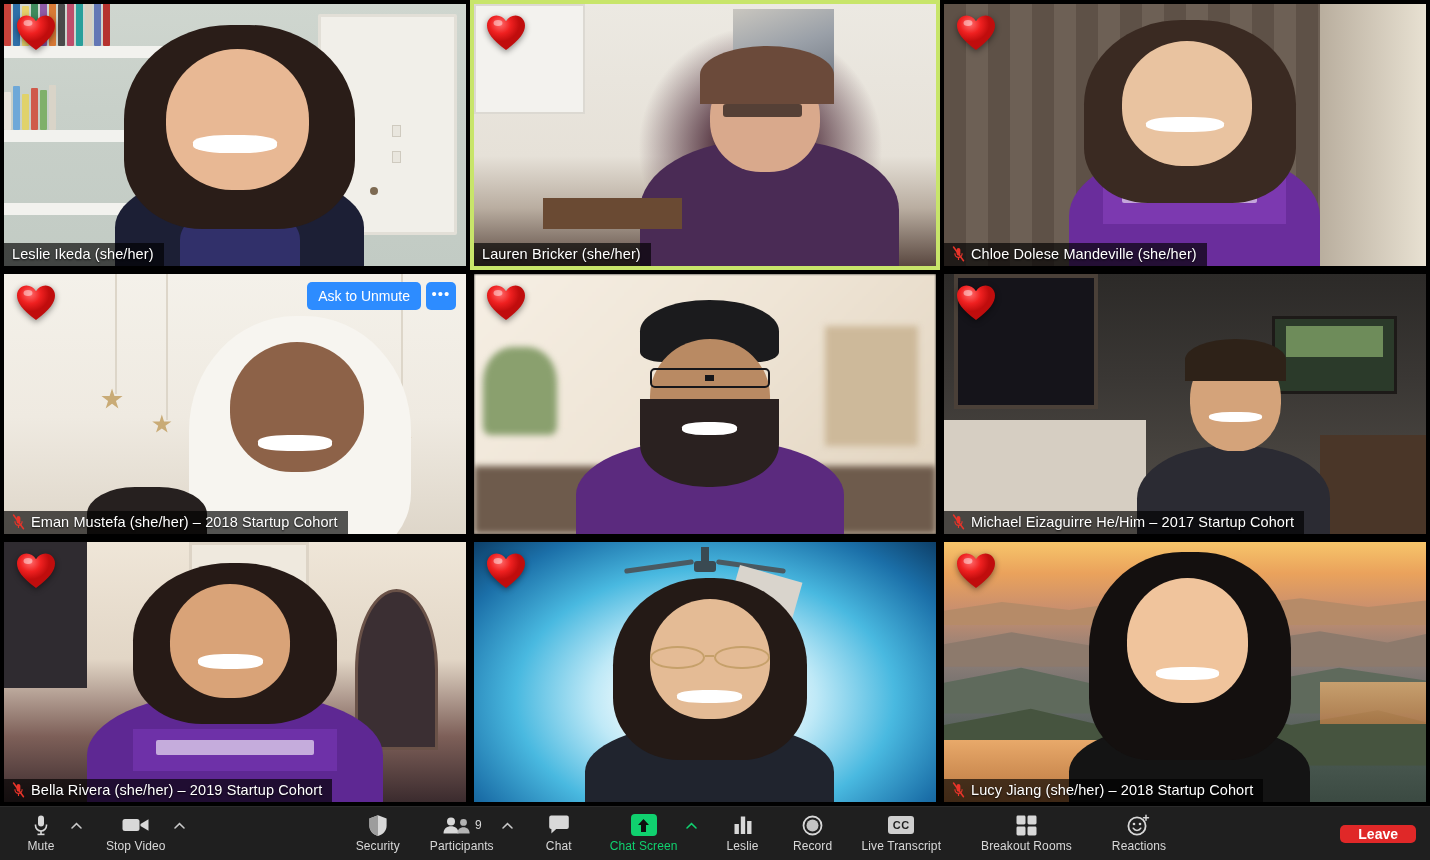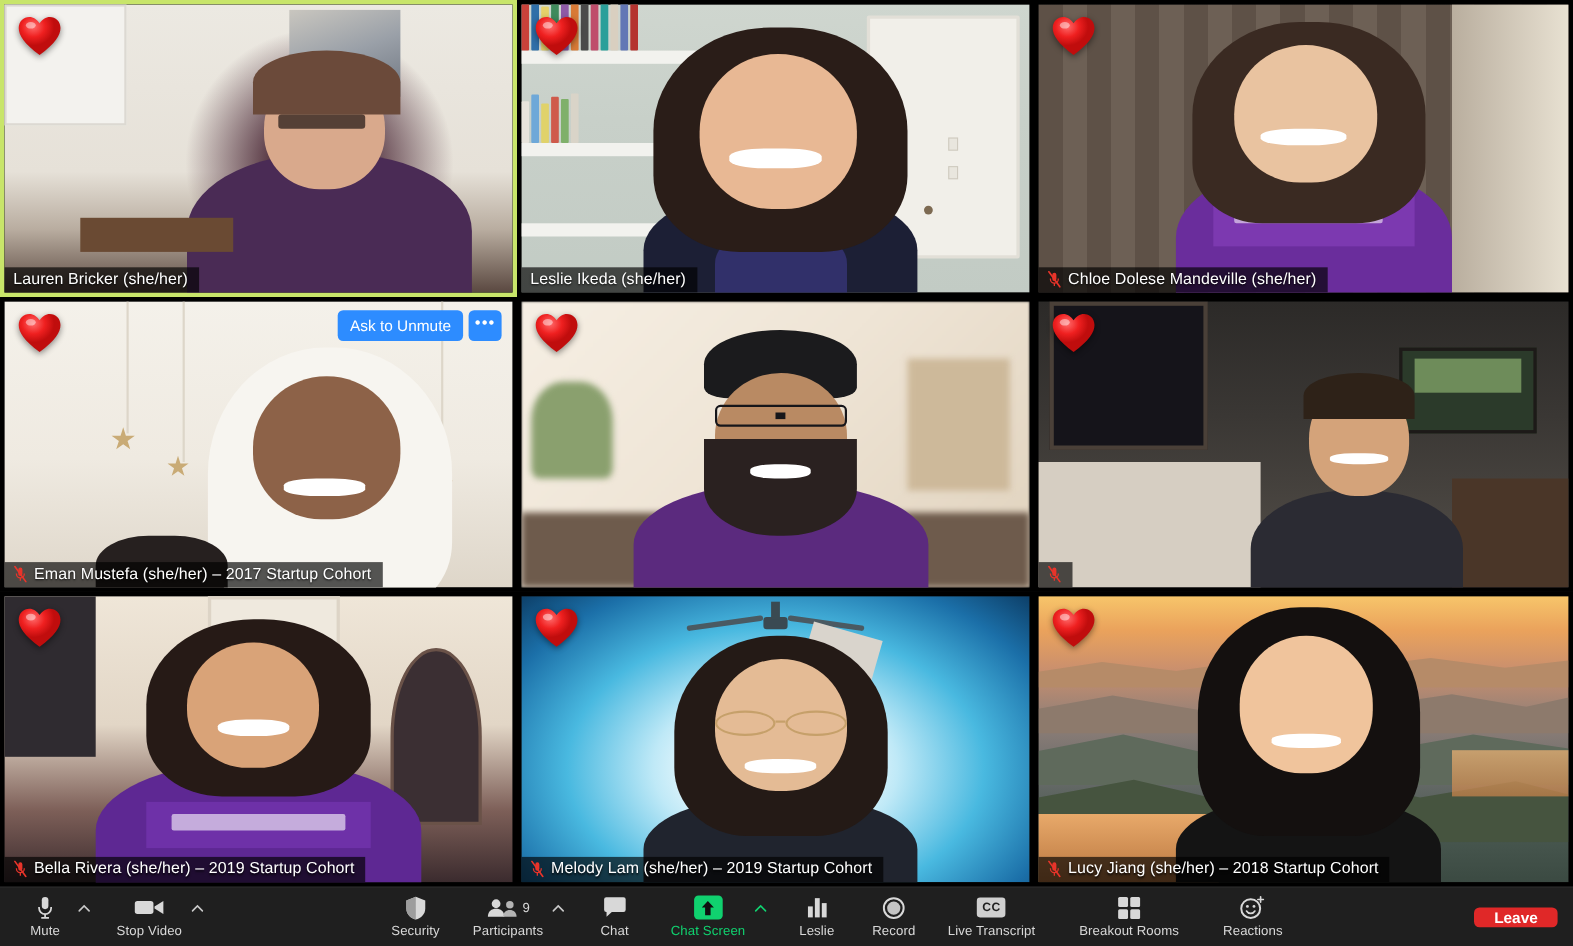--- a/index.html
+++ b/index.html
@@ -171,49 +171,20 @@
   }
 
   .soft { filter: blur(1.2px); }
 </style>
 </head>
 <body>
 
 <div id="app">
 
   <div class="gallery">
-
-    <div class="tile active-speaker">
-      <div class="tile-video">
-        <div class="bg-office"></div>
-        <div class="bg-whiteboard"></div>
-        <div class="bg-poster"></div>
-        <div class="person-body" style="left:36%;top:52%;width:56%;height:58%;background:#4a2b55;"></div>
-        <div class="person-head" style="left:51%;top:22%;width:24%;height:42%;background:#d9a98c;"></div>
-        <div style="position:absolute;left:49%;top:16%;width:29%;height:22%;background:#6b4a3a;border-radius:50% 50% 0 0;"></div>
-        <div style="position:absolute;left:54%;top:38%;width:17%;height:5%;background:rgba(40,30,25,.75);border-radius:3px;"></div>
-        <div style="position:absolute;left:15%;top:74%;width:30%;height:12%;background:#6a4a33;"></div>
-      </div>
-      <div class="reaction">
-        <svg viewBox="0 0 40 38" width="40" height="38" aria-hidden="true">
-          <defs>
-              <radialGradient id="hg1" cx="35%" cy="25%">
-                <stop offset="0%" stop-color="#ff6b6b"></stop>
-                <stop offset="55%" stop-color="#ef2020"></stop>
-                <stop offset="100%" stop-color="#c00d0d"></stop>
-              </radialGradient>
-            </defs>
-          <path d="M20 36 C6 26 1 18 1 11.5 C1 5.5 5.6 1.5 10.6 1.5 C14.4 1.5 17.8 3.8 20 7.2 C22.2 3.8 25.6 1.5 29.4 1.5 C34.4 1.5 39 5.5 39 11.5 C39 18 34 26 20 36 Z" fill="url(#hg1)"></path>
-          <ellipse cx="12" cy="9" rx="4.5" ry="3" fill="#ffffff" opacity=".45"></ellipse>
-        </svg>
-      </div>
-      <div class="nameplate">
-        <span class="nm-text">Lauren Bricker (she/her)</span>
-      </div>
-    </div>
 
     <div class="tile">
       <div class="tile-video">
         <div class="bg-books"></div>
         <div class="shelf" style="top:16%;width:62%;"></div>
         <div class="shelf-books" style="top:3%;height:13%;">
           <i style="height:46px;background:#c9423a"></i>
             <i style="height:52px;background:#2f6fa8"></i>
           <i style="height:40px;background:#e5d06a"></i>
             <i style="height:50px;background:#3f8a5c"></i>
@@ -250,20 +221,49 @@
         <svg viewBox="0 0 40 38" width="40" height="38" aria-hidden="true">
           <path d="M20 36 C6 26 1 18 1 11.5 C1 5.5 5.6 1.5 10.6 1.5 C14.4 1.5 17.8 3.8 20 7.2 C22.2 3.8 25.6 1.5 29.4 1.5 C34.4 1.5 39 5.5 39 11.5 C39 18 34 26 20 36 Z" fill="url(#hg1)"></path>
           <ellipse cx="12" cy="9" rx="4.5" ry="3" fill="#ffffff" opacity=".45"></ellipse>
         </svg>
       </div>
       <div class="nameplate">
         <span class="nm-text">Leslie Ikeda (she/her)</span>
       </div>
     </div>
 
+    <div class="tile active-speaker">
+      <div class="tile-video">
+        <div class="bg-office"></div>
+        <div class="bg-whiteboard"></div>
+        <div class="bg-poster"></div>
+        <div class="person-body" style="left:36%;top:52%;width:56%;height:58%;background:#4a2b55;"></div>
+        <div class="person-head" style="left:51%;top:22%;width:24%;height:42%;background:#d9a98c;"></div>
+        <div style="position:absolute;left:49%;top:16%;width:29%;height:22%;background:#6b4a3a;border-radius:50% 50% 0 0;"></div>
+        <div style="position:absolute;left:54%;top:38%;width:17%;height:5%;background:rgba(40,30,25,.75);border-radius:3px;"></div>
+        <div style="position:absolute;left:15%;top:74%;width:30%;height:12%;background:#6a4a33;"></div>
+      </div>
+      <div class="reaction">
+        <svg viewBox="0 0 40 38" width="40" height="38" aria-hidden="true">
+          <defs>
+              <radialGradient id="hg1" cx="35%" cy="25%">
+                <stop offset="0%" stop-color="#ff6b6b"></stop>
+                <stop offset="55%" stop-color="#ef2020"></stop>
+                <stop offset="100%" stop-color="#c00d0d"></stop>
+              </radialGradient>
+            </defs>
+          <path d="M20 36 C6 26 1 18 1 11.5 C1 5.5 5.6 1.5 10.6 1.5 C14.4 1.5 17.8 3.8 20 7.2 C22.2 3.8 25.6 1.5 29.4 1.5 C34.4 1.5 39 5.5 39 11.5 C39 18 34 26 20 36 Z" fill="url(#hg1)"></path>
+          <ellipse cx="12" cy="9" rx="4.5" ry="3" fill="#ffffff" opacity=".45"></ellipse>
+        </svg>
+      </div>
+      <div class="nameplate">
+        <span class="nm-text">Lauren Bricker (she/her)</span>
+      </div>
+    </div>
+
     <div class="tile">
       <div class="tile-video">
         <div class="bg-curtain"></div>
         <div style="position:absolute;right:0;top:0;width:22%;height:100%;background:linear-gradient(90deg,#b9ae9e,#e8e1d2);"></div>
         <div class="person-body" style="left:26%;top:56%;width:52%;height:54%;background:#6a2d9c;"></div>
         <div style="position:absolute;left:33%;top:66%;width:38%;height:18%;background:#7c39b0;"></div>
         <div style="position:absolute;left:37%;top:70%;width:28%;height:6%;background:rgba(255,255,255,.55);border-radius:2px;"></div>
         <div style="position:absolute;left:29%;top:6%;width:44%;height:70%;background:#3a2a22;border-radius:46% 46% 30% 30%;"></div>
         <div class="person-head" style="left:37%;top:14%;width:27%;height:48%;background:#e9c3a0;"></div>
         <div style="position:absolute;left:42%;top:43%;width:16%;height:6%;background:#fff;border-radius:40%;"></div>
@@ -309,21 +309,21 @@
           <ellipse cx="12" cy="9" rx="4.5" ry="3" fill="#ffffff" opacity=".45"></ellipse>
         </svg>
       </div>
       <div class="nameplate">
         <svg class="mic-muted" viewBox="0 0 14 18">
           <path d="M7 2.2a2.1 2.1 0 0 1 2.1 2.1v4.4A2.1 2.1 0 0 1 7 10.8a2.1 2.1 0 0 1-2.1-2.1V4.3A2.1 2.1 0 0 1 7 2.2z" fill="#e8342a"></path>
           <path d="M3 8.2v.6a4 4 0 0 0 8 0v-.6" stroke="#e8342a" stroke-width="1.3" fill="none"></path>
           <path d="M7 12.8v3" stroke="#e8342a" stroke-width="1.3"></path>
           <path d="M1.4 1.2 L12.6 16.6" stroke="#e8342a" stroke-width="1.7" stroke-linecap="round"></path>
         </svg>
-        <span class="nm-text">Eman Mustefa (she/her) – 2017 Startup Cohort</span>
+        <span class="nm-text">Eman Mustefa (she/her) – 2018 Startup Cohort</span>
       </div>
     </div>
 
     <div class="tile">
       <div class="tile-video">
         <div class="bg-wall-warm soft"></div>
         <div style="position:absolute;left:2%;top:28%;width:16%;height:34%;background:#8aa06e;border-radius:40% 40% 10% 10%;filter:blur(3px);"></div>
         <div style="position:absolute;right:4%;top:20%;width:20%;height:46%;background:#cdb99a;filter:blur(3px);"></div>
         <div style="position:absolute;left:0;top:74%;width:100%;height:26%;background:#6e5b4c;filter:blur(3px);"></div>
         <div class="person-body" style="left:22%;top:64%;width:58%;height:46%;background:#5b2a7e;"></div>
@@ -361,20 +361,21 @@
           <ellipse cx="12" cy="9" rx="4.5" ry="3" fill="#ffffff" opacity=".45"></ellipse>
         </svg>
       </div>
       <div class="nameplate">
         <svg class="mic-muted" viewBox="0 0 14 18">
           <path d="M7 2.2a2.1 2.1 0 0 1 2.1 2.1v4.4A2.1 2.1 0 0 1 7 10.8a2.1 2.1 0 0 1-2.1-2.1V4.3A2.1 2.1 0 0 1 7 2.2z" fill="#e8342a"></path>
           <path d="M3 8.2v.6a4 4 0 0 0 8 0v-.6" stroke="#e8342a" stroke-width="1.3" fill="none"></path>
           <path d="M7 12.8v3" stroke="#e8342a" stroke-width="1.3"></path>
           <path d="M1.4 1.2 L12.6 16.6" stroke="#e8342a" stroke-width="1.7" stroke-linecap="round"></path>
         </svg>
+        <span class="nm-text">Michael Eizaguirre He/Him – 2017 Startup Cohort</span>
       </div>
     </div>
 
     <div class="tile">
       <div class="tile-video">
         <div class="bg-purple-room"></div>
         <div style="position:absolute;left:0;top:0;width:18%;height:56%;background:#2f2b30;"></div>
         <div style="position:absolute;left:40%;top:0;width:26%;height:40%;background:#efe9de;border:3px solid #ddd4c6;"></div>
         <div style="position:absolute;right:6%;top:18%;width:18%;height:62%;background:#3b2f33;border-radius:50% 50% 0 0;border:3px solid #6a5248;"></div>
         <div class="person-body" style="left:18%;top:58%;width:64%;height:52%;background:#5e2893;"></div>
@@ -418,29 +419,20 @@
         <div style="position:absolute;left:52%;top:40%;width:12%;height:9%;border:2.5px solid #c6a06a;border-radius:50%;"></div>
         <div style="position:absolute;left:50%;top:43.5%;width:2%;height:2px;background:#c6a06a;"></div>
         <div style="position:absolute;left:44%;top:57%;width:14%;height:5%;background:#fff;border-radius:40%;"></div>
       </div>
       <div class="reaction">
         <svg viewBox="0 0 40 38" width="40" height="38" aria-hidden="true">
           <path d="M20 36 C6 26 1 18 1 11.5 C1 5.5 5.6 1.5 10.6 1.5 C14.4 1.5 17.8 3.8 20 7.2 C22.2 3.8 25.6 1.5 29.4 1.5 C34.4 1.5 39 5.5 39 11.5 C39 18 34 26 20 36 Z" fill="url(#hg1)"></path>
           <ellipse cx="12" cy="9" rx="4.5" ry="3" fill="#ffffff" opacity=".45"></ellipse>
         </svg>
       </div>
-      <div class="nameplate">
-        <svg class="mic-muted" viewBox="0 0 14 18">
-          <path d="M7 2.2a2.1 2.1 0 0 1 2.1 2.1v4.4A2.1 2.1 0 0 1 7 10.8a2.1 2.1 0 0 1-2.1-2.1V4.3A2.1 2.1 0 0 1 7 2.2z" fill="#e8342a"></path>
-          <path d="M3 8.2v.6a4 4 0 0 0 8 0v-.6" stroke="#e8342a" stroke-width="1.3" fill="none"></path>
-          <path d="M7 12.8v3" stroke="#e8342a" stroke-width="1.3"></path>
-          <path d="M1.4 1.2 L12.6 16.6" stroke="#e8342a" stroke-width="1.7" stroke-linecap="round"></path>
-        </svg>
-        <span class="nm-text">Melody Lam (she/her) – 2019 Startup Cohort</span>
-      </div>
     </div>
 
     <div class="tile">
       <div class="tile-video">
         <div class="bg-sunset"></div>
         <div class="ridge" style="top:18%;height:14%;background:#b68b68;clip-path:polygon(0 60%,12% 36%,26% 58%,42% 28%,58% 52%,74% 26%,88% 50%,100% 32%,100% 100%,0 100%);"></div>
         <div class="ridge" style="top:30%;height:18%;background:#8d7a6c;clip-path:polygon(0 52%,14% 26%,30% 54%,46% 22%,62% 48%,78% 24%,92% 48%,100% 30%,100% 100%,0 100%);"></div>
         <div class="ridge" style="top:44%;height:22%;background:#5f6a5c;clip-path:polygon(0 46%,16% 20%,32% 50%,50% 18%,66% 44%,82% 20%,100% 42%,100% 100%,0 100%);"></div>
         <div class="ridge" style="top:60%;height:26%;background:#46543f;clip-path:polygon(0 40%,18% 16%,36% 46%,54% 14%,72% 40%,90% 18%,100% 36%,100% 100%,0 100%);"></div>
         <div style="position:absolute;left:0;top:76%;width:34%;height:24%;background:linear-gradient(180deg,#e8a96a,#b9763f);"></div>

